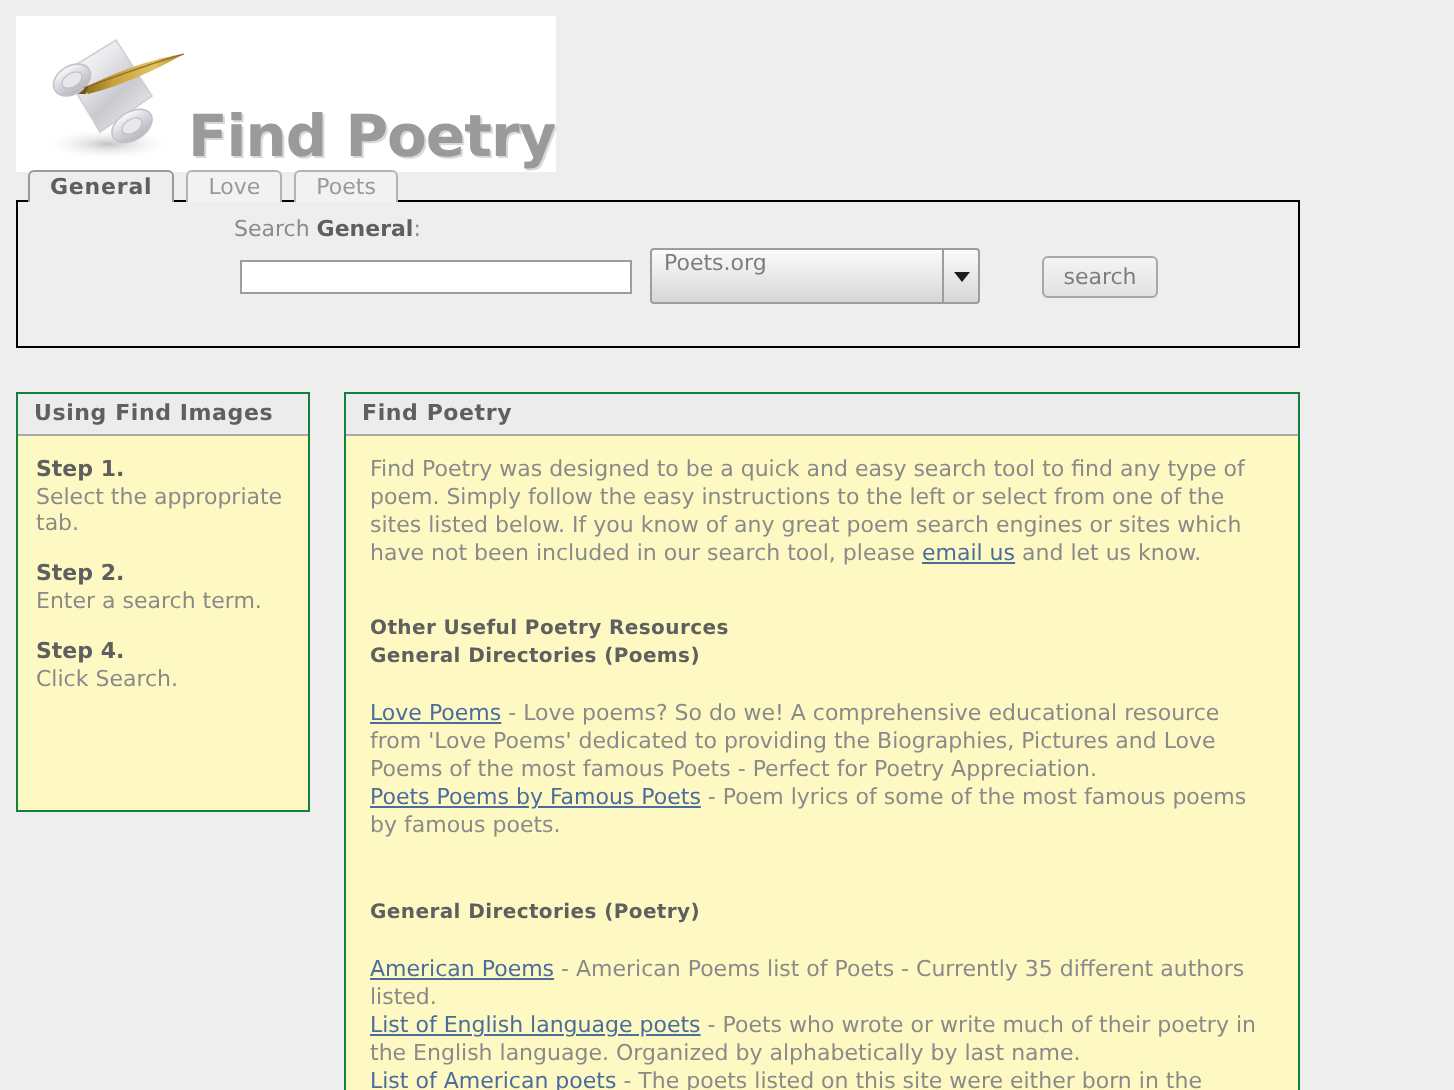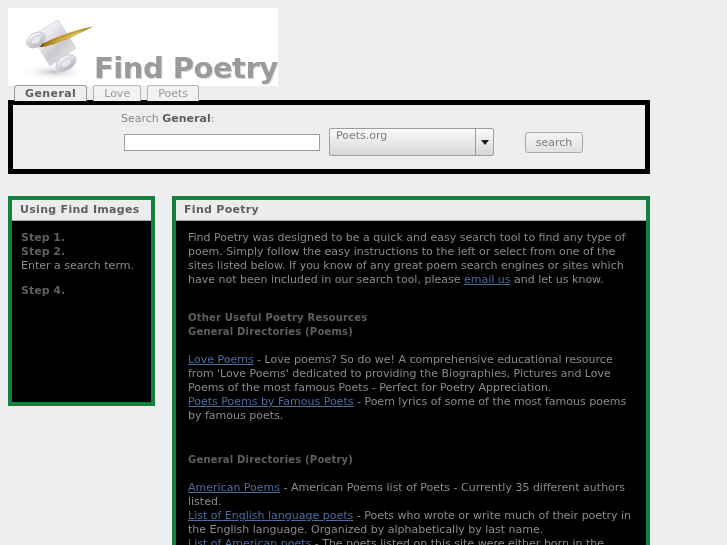--- a/index.html
+++ b/index.html
@@ -79,21 +79,21 @@
     letter-spacing: 0.4px;
   }
 
   
   #search-panel {
     position: absolute;
     left: 8px;
     top: 100px;
     width: 642px;
     height: 74px;
-    border: 5px solid #000000;
+    border: 1px solid #000000;
     background: #eeeeee;
     box-sizing: border-box;
   }
   #search-label {
     position: absolute;
     left: 108px;
     top: 7px;
     font-size: 11px;
     color: #8a8a8a;
     white-space: nowrap;
@@ -163,22 +163,22 @@
     background: linear-gradient(to bottom, #f4f4f4, #e2e2e2);
     color: #7d7d7d;
     font-family: "DejaVu Sans", "Liberation Sans", sans-serif;
     font-size: 11px;
     cursor: pointer;
   }
 
   
   .panel {
     position: absolute;
-    border: 4px solid #15803d;
-    background: #000000;
+    border: 1px solid #15803d;
+    background: #fef9c3;
     box-sizing: border-box;
   }
   .panel-header {
     height: 20px;
     line-height: 20px;
     padding-left: 8px;
     font-size: 11px;
     font-weight: bold;
     color: #5f5f5f;
     background: #ececec;
@@ -312,27 +312,29 @@
 
     <button id="search-button">search</button>
   </div>
 </div>
 
 <div class="panel" id="sidebar-panel">
   <div class="panel-header">Using Find Images</div>
   <div id="sidebar-body">
     <div class="step-block">
       <div class="step-title">Step 1.</div>
+      <div class="step-text">Select the appropriate tab.</div>
     </div>
     <div class="step-block">
       <div class="step-title">Step 2.</div>
       <div class="step-text">Enter a search term.</div>
     </div>
     <div class="step-block">
       <div class="step-title">Step 4.</div>
+      <div class="step-text">Click Search.</div>
     </div>
   </div>
 </div>
 
 <div class="panel" id="main-panel">
   <div class="panel-header">Find Poetry</div>
   <div id="main-body">
 
     <p id="intro-text"><span>Find Poetry was designed to be a quick and easy search tool to find any type of poem. Simply follow the easy instructions to the left or select from one of the sites listed below. If you know of any great poem search engines or sites which have not been included in our search tool, please </span><a class="site-link" href="#">email us</a><span> and let us know.</span></p>
 

